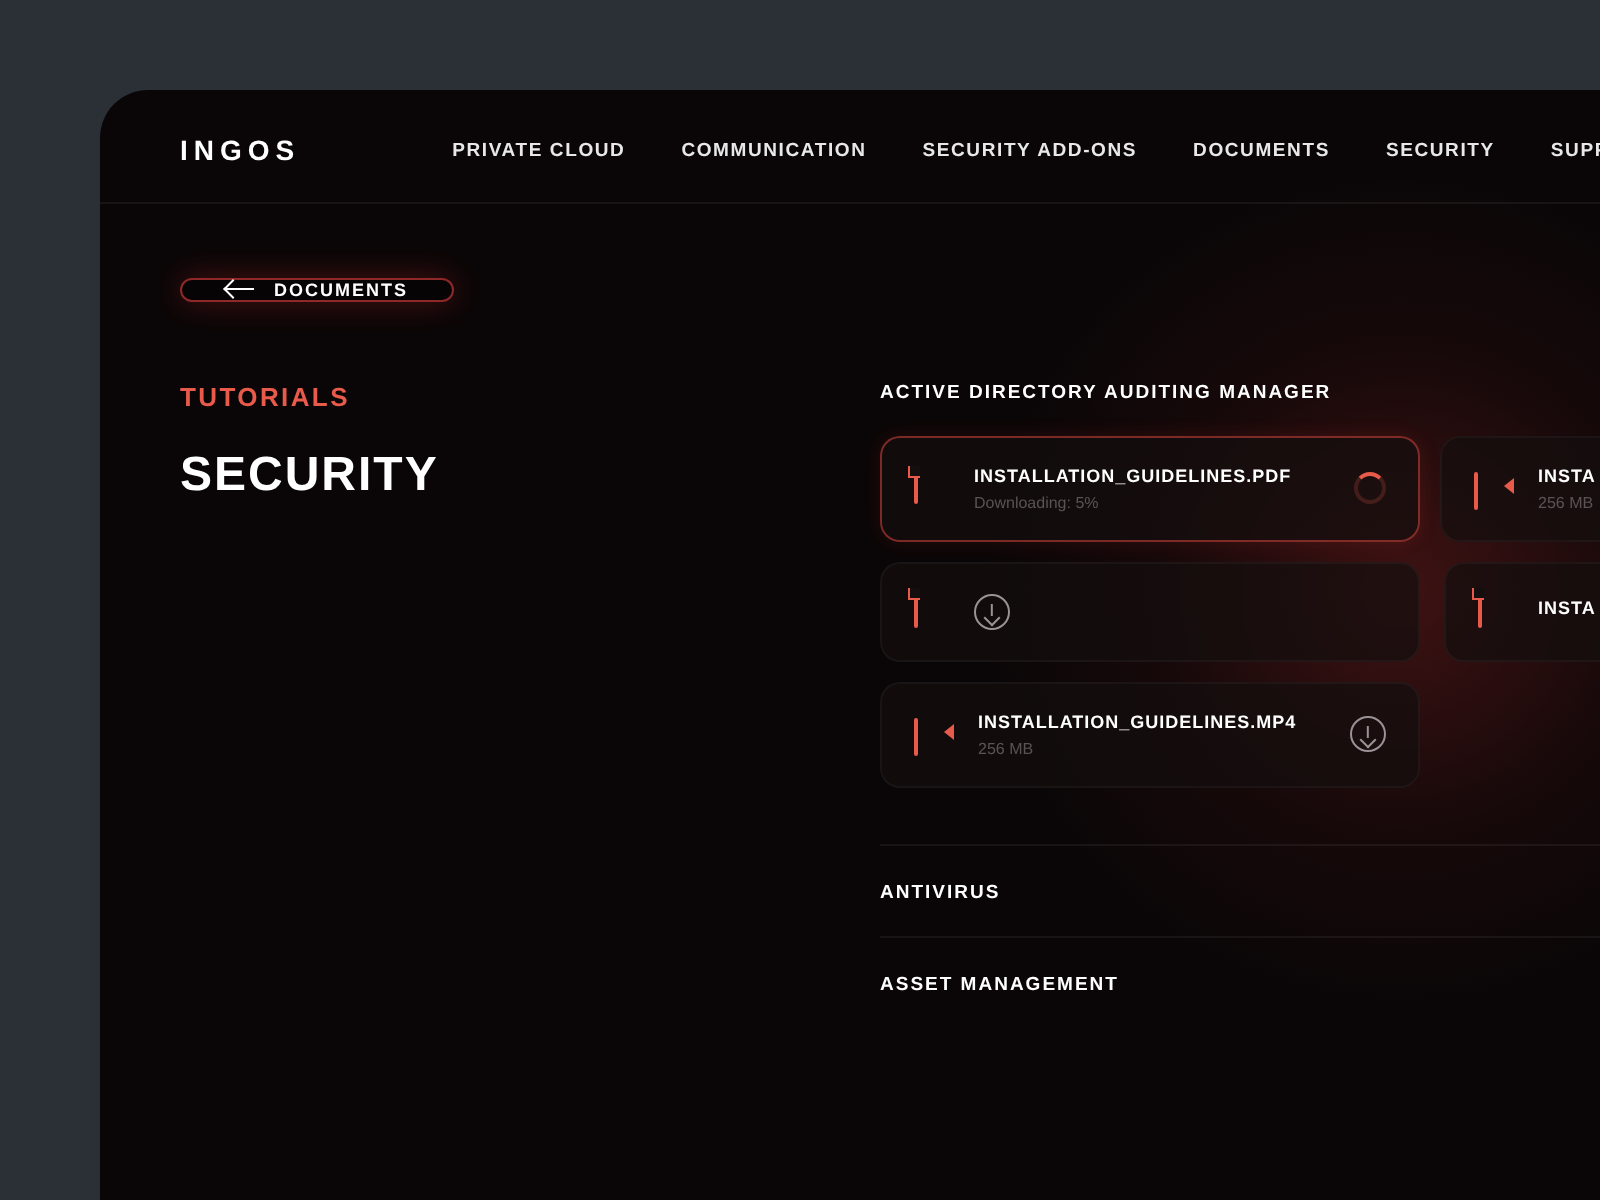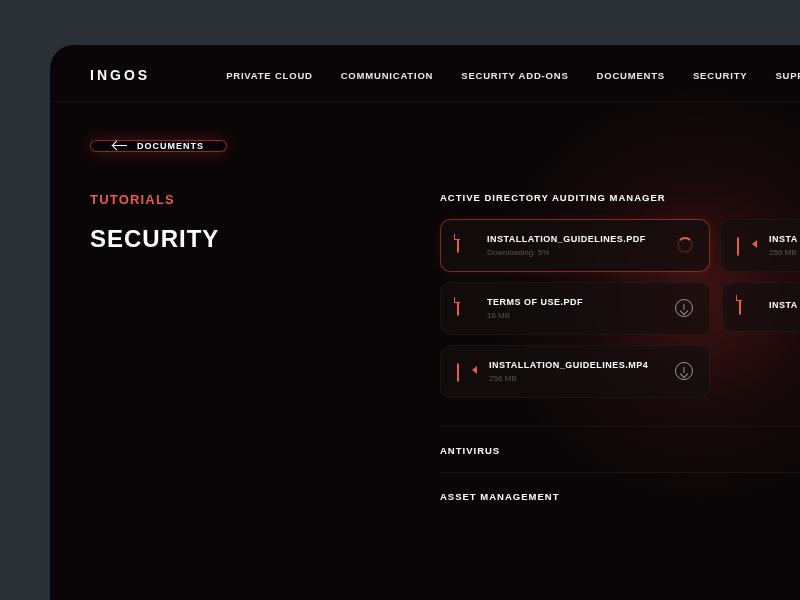--- a/index.html
+++ b/index.html
@@ -204,24 +204,20 @@
               <span class="file-ico"><span class="page"></span></span>
               <div class="card-text">
                 <div class="fname">INSTALLATION_GUIDELINES.PDF</div>
                 <div class="fmeta">Downloading: 5%</div>
               </div>
               <span class="spinner"></span>
             </div>
 
             <div class="card">
               <span class="file-ico"><span class="page"></span></span>
-              <div class="card-text">
-                <div class="fname">TERMS OF USE.PDF</div>
-                <div class="fmeta">16 MB</div>
-              </div>
               <span class="dl-ico"></span>
             </div>
 
             <div class="card">
               <span class="vid-ico"><span class="body"></span></span>
               <div class="card-text">
                 <div class="fname">INSTALLATION_GUIDELINES.MP4</div>
                 <div class="fmeta">256 MB</div>
               </div>
               <span class="dl-ico"></span>

